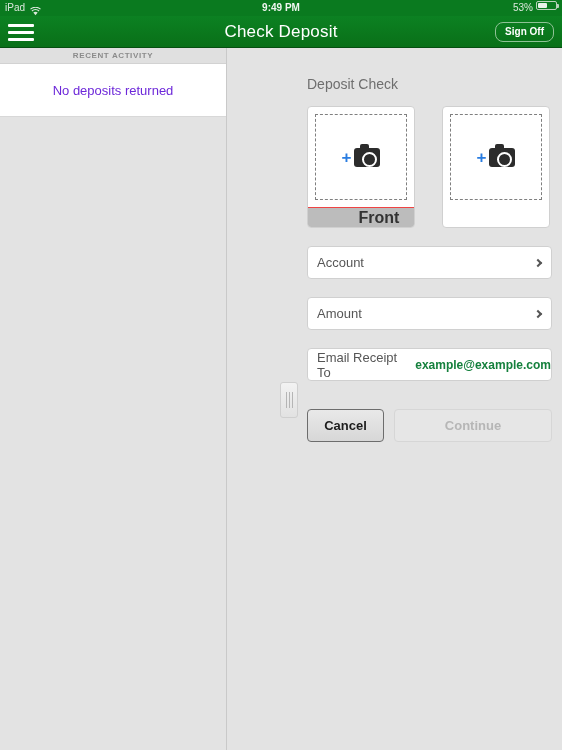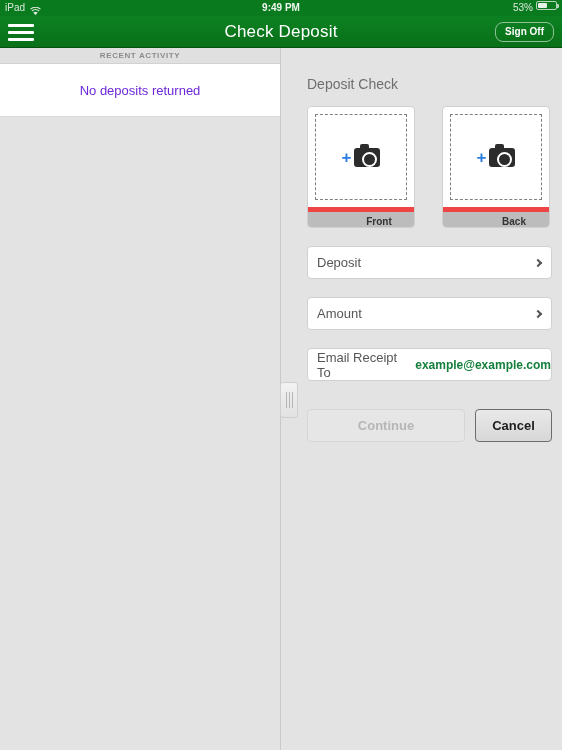--- a/index.html
+++ b/index.html
@@ -50,21 +50,21 @@
     position: absolute; right: 8px; top: 6px;
     padding: 3px 9px 4px;
     border: 1px solid #8fc296; border-radius: 8px;
     color: #ffffff; font-size: 10px; font-weight: bold;
     background: transparent; cursor: pointer;
     font-family: "Liberation Sans", sans-serif;
   }
 
   
   .left-panel {
-    position: absolute; top: 48px; left: 0; width: 281px; bottom: 0;
+    position: absolute; top: 48px; left: 0; width: 227px; bottom: 0;
     background: #e3e3e3;
     border-right: 1px solid #c9c9c9;
   }
   .section-head {
     height: 16px; line-height: 16px;
     background: #e0e0e0;
     color: #8b8b8b; font-size: 8px; font-weight: bold;
     letter-spacing: .6px; text-align: center;
     border-bottom: 1px solid #d2d2d2;
   }
@@ -117,22 +117,22 @@
     width: 9px; height: 5px; background: #2c2c2c; border-radius: 2px 2px 0 0;
   }
   .cam::after {
     content: ""; position: absolute; left: 8px; top: 4px;
     width: 11px; height: 11px; border-radius: 50%;
     background: #2c2c2c; border: 2.5px solid #ffffff;
   }
   .capture-label {
     height: 20px; line-height: 20px; text-align: center;
     background: #bcbcbc; color: #333333;
-    font-size: 10px; font-weight: bold;
-    border-top: 5px solid #ef4444;
+    font-size: 16px; font-weight: bold;
+    border-top: 1px solid #ef4444;
     padding-left: 36px;
   }
 
   .field {
     position: relative; margin: 0 0 0 25px; width: 245px; height: 33px;
     background: #ffffff; border: 1px solid #d0d0d0; border-radius: 4px;
     display: flex; align-items: center; cursor: pointer;
   }
   .field-label { margin-left: 9px; color: #565656; font-size: 13px; }
   .field-ph { margin-left: 10px; color: #15803d; font-size: 12px; font-weight: bold; }
@@ -218,42 +218,41 @@
           <span class="plus">+</span>
           <span class="cam"></span>
         </div>
         <div class="capture-label">Front</div>
       </div>
       <div class="capture-card">
         <div class="capture-area">
           <span class="plus">+</span>
           <span class="cam"></span>
         </div>
-        <div class="capture-label">Back</div>
       </div>
     </div>
 
     <div class="gap-a"></div>
     <div class="field">
-      <span class="field-label">Deposit</span>
+      <span class="field-label">Account</span>
       <span class="chev"></span>
     </div>
 
     <div class="gap-b"></div>
     <div class="field">
       <span class="field-label">Amount</span>
       <span class="chev"></span>
     </div>
 
     <div class="gap-b"></div>
     <div class="field">
       <span class="field-label">Email Receipt To</span>
       <span class="field-ph">example@example.com</span>
     </div>
 
     <div class="gap-c"></div>
     <div class="btn-row">
+      <div class="btn btn-cancel">Cancel</div>
       <div class="btn btn-continue">Continue</div>
-      <div class="btn btn-cancel">Cancel</div>
     </div>
   </div>
 
 </div>
 
 </body></html>

